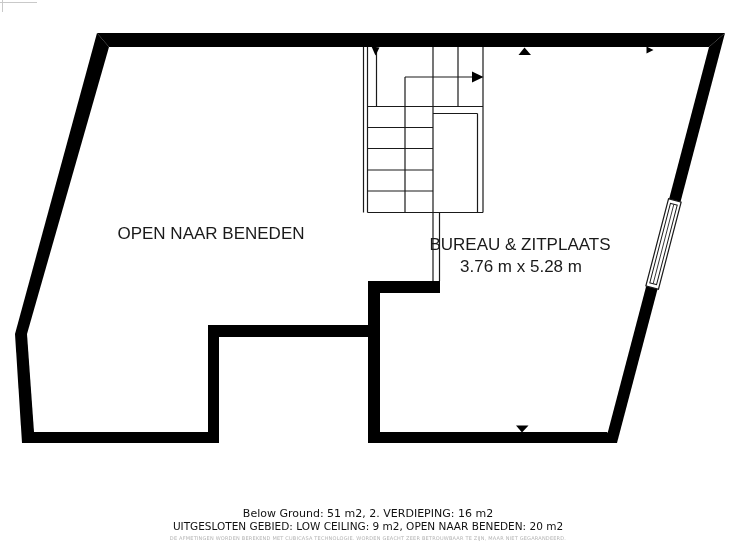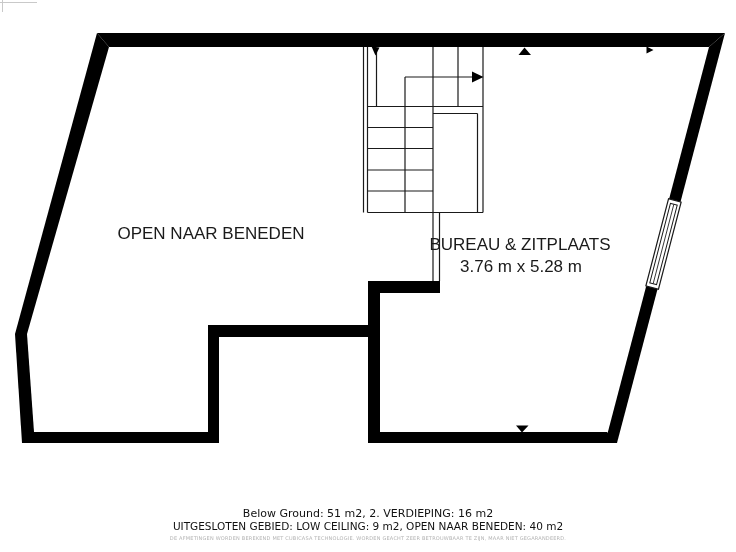--- a/index.html
+++ b/index.html
@@ -91,16 +91,16 @@
       <rect x="660" y="203" width="7" height="82" fill="none" stroke="#1a1a1a" stroke-width="1"></rect>
       <line x1="663.5" y1="203" x2="663.5" y2="285" stroke="#1a1a1a" stroke-width="0.8"></line>
     </g>
 
     <text class="room-label" x="211" y="239">OPEN NAAR BENEDEN</text>
     <text class="room-label" x="520" y="250">BUREAU &amp; ZITPLAATS</text>
     <text class="room-label" x="521" y="272">3.76 m x 5.28 m</text>
   </svg>
 
   <div class="summary summary-floors">Below Ground: 51 m2, 2. VERDIEPING: 16 m2</div>
-  <div class="summary summary-excluded">UITGESLOTEN GEBIED: LOW CEILING: 9 m2, OPEN NAAR BENEDEN: 40 m2</div>
+  <div class="summary summary-excluded">UITGESLOTEN GEBIED: LOW CEILING: 9 m2, OPEN NAAR BENEDEN: 20 m2</div>
   <div class="summary summary-disclaimer">DE AFMETINGEN WORDEN BEREKEND MET CUBICASA TECHNOLOGIE. WORDEN GEACHT ZEER BETROUWBAAR TE ZIJN, MAAR NIET GEGARANDEERD.</div>
 
 </div>
 
 </body></html>

